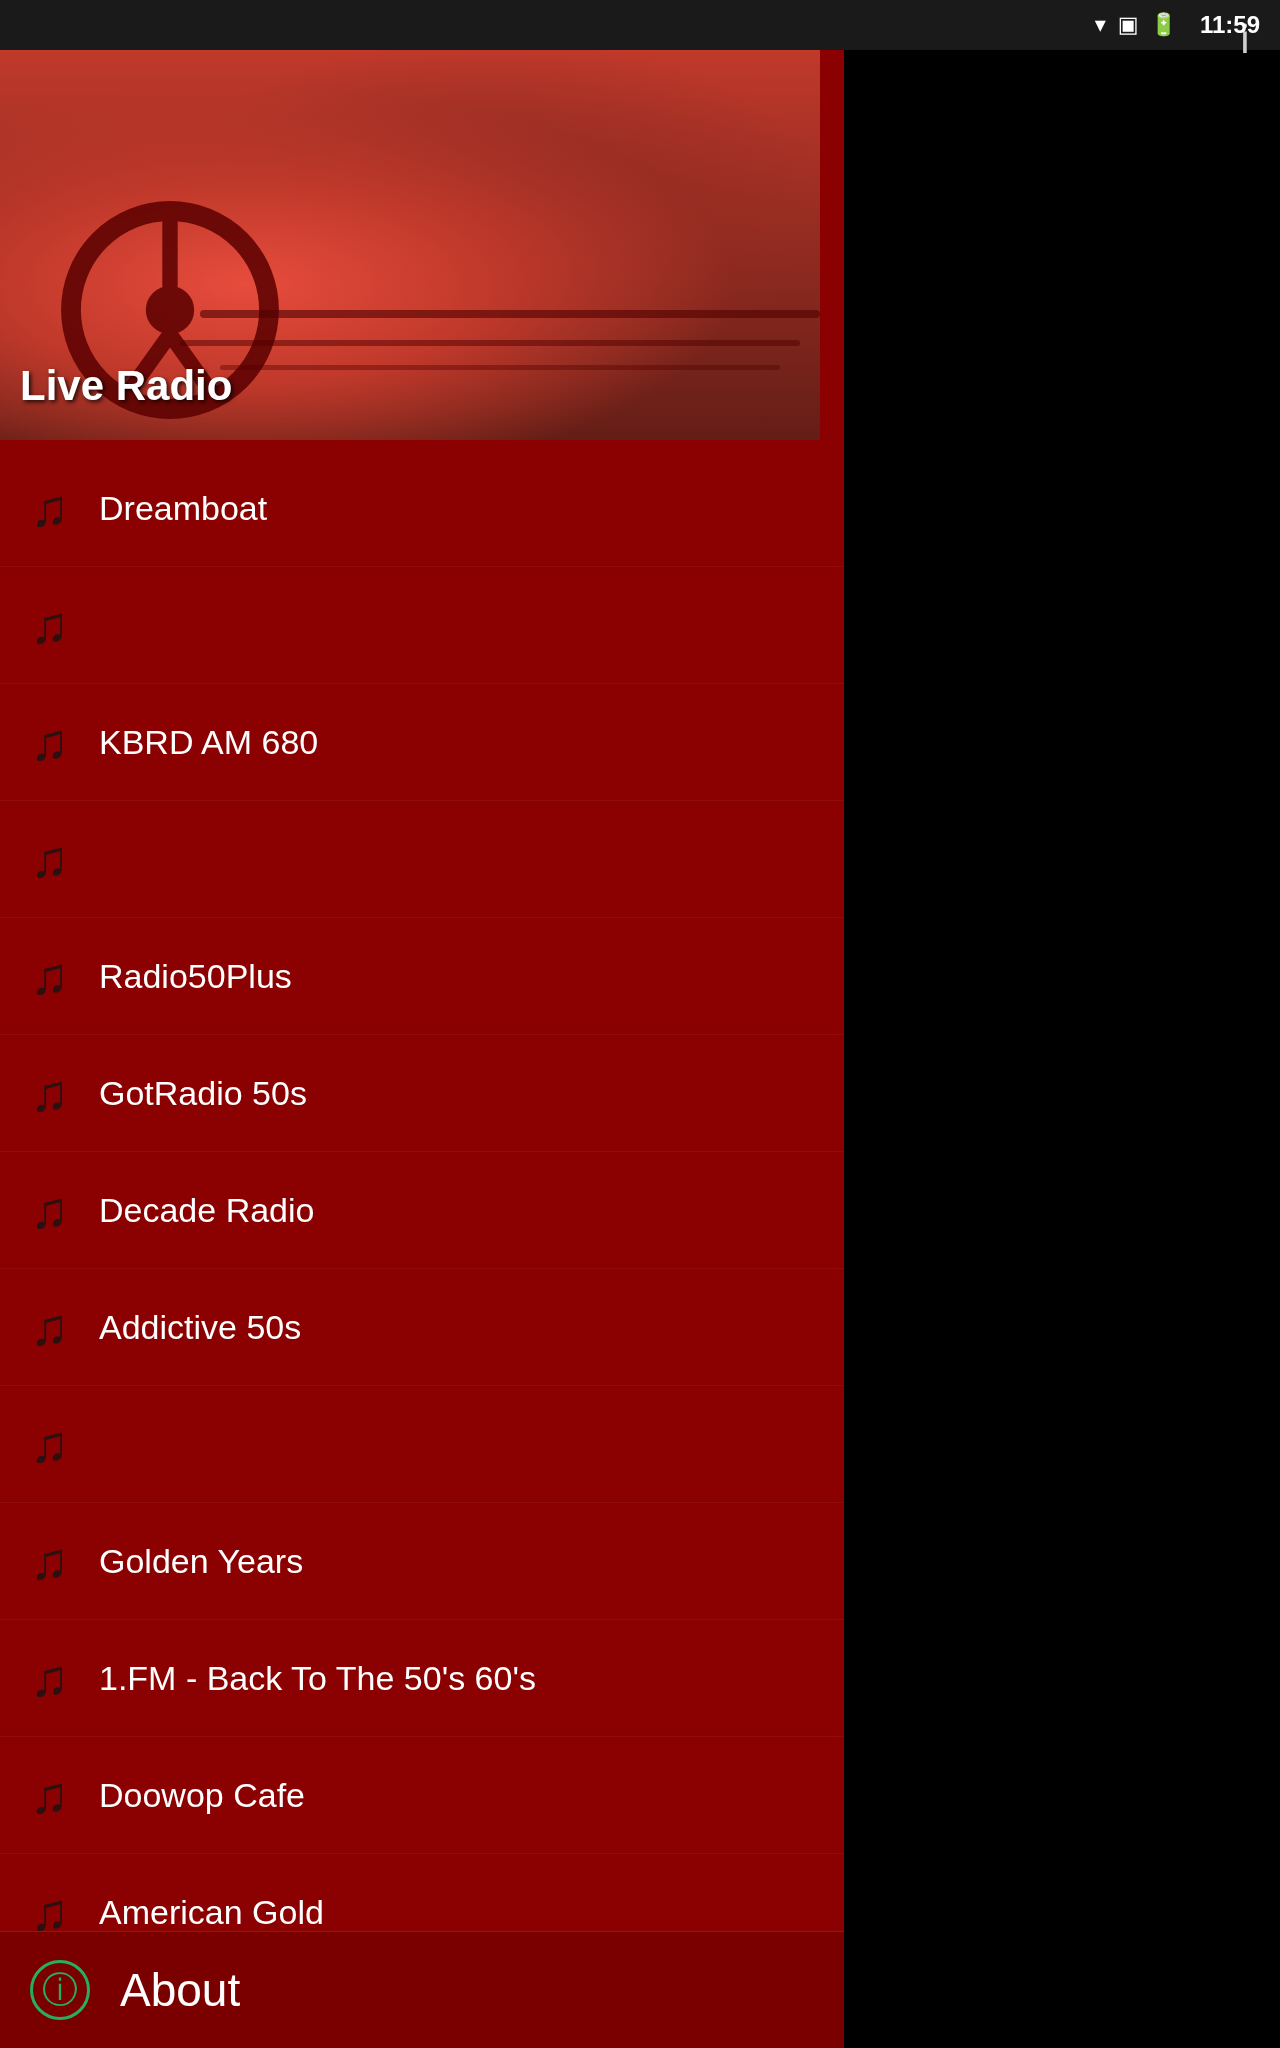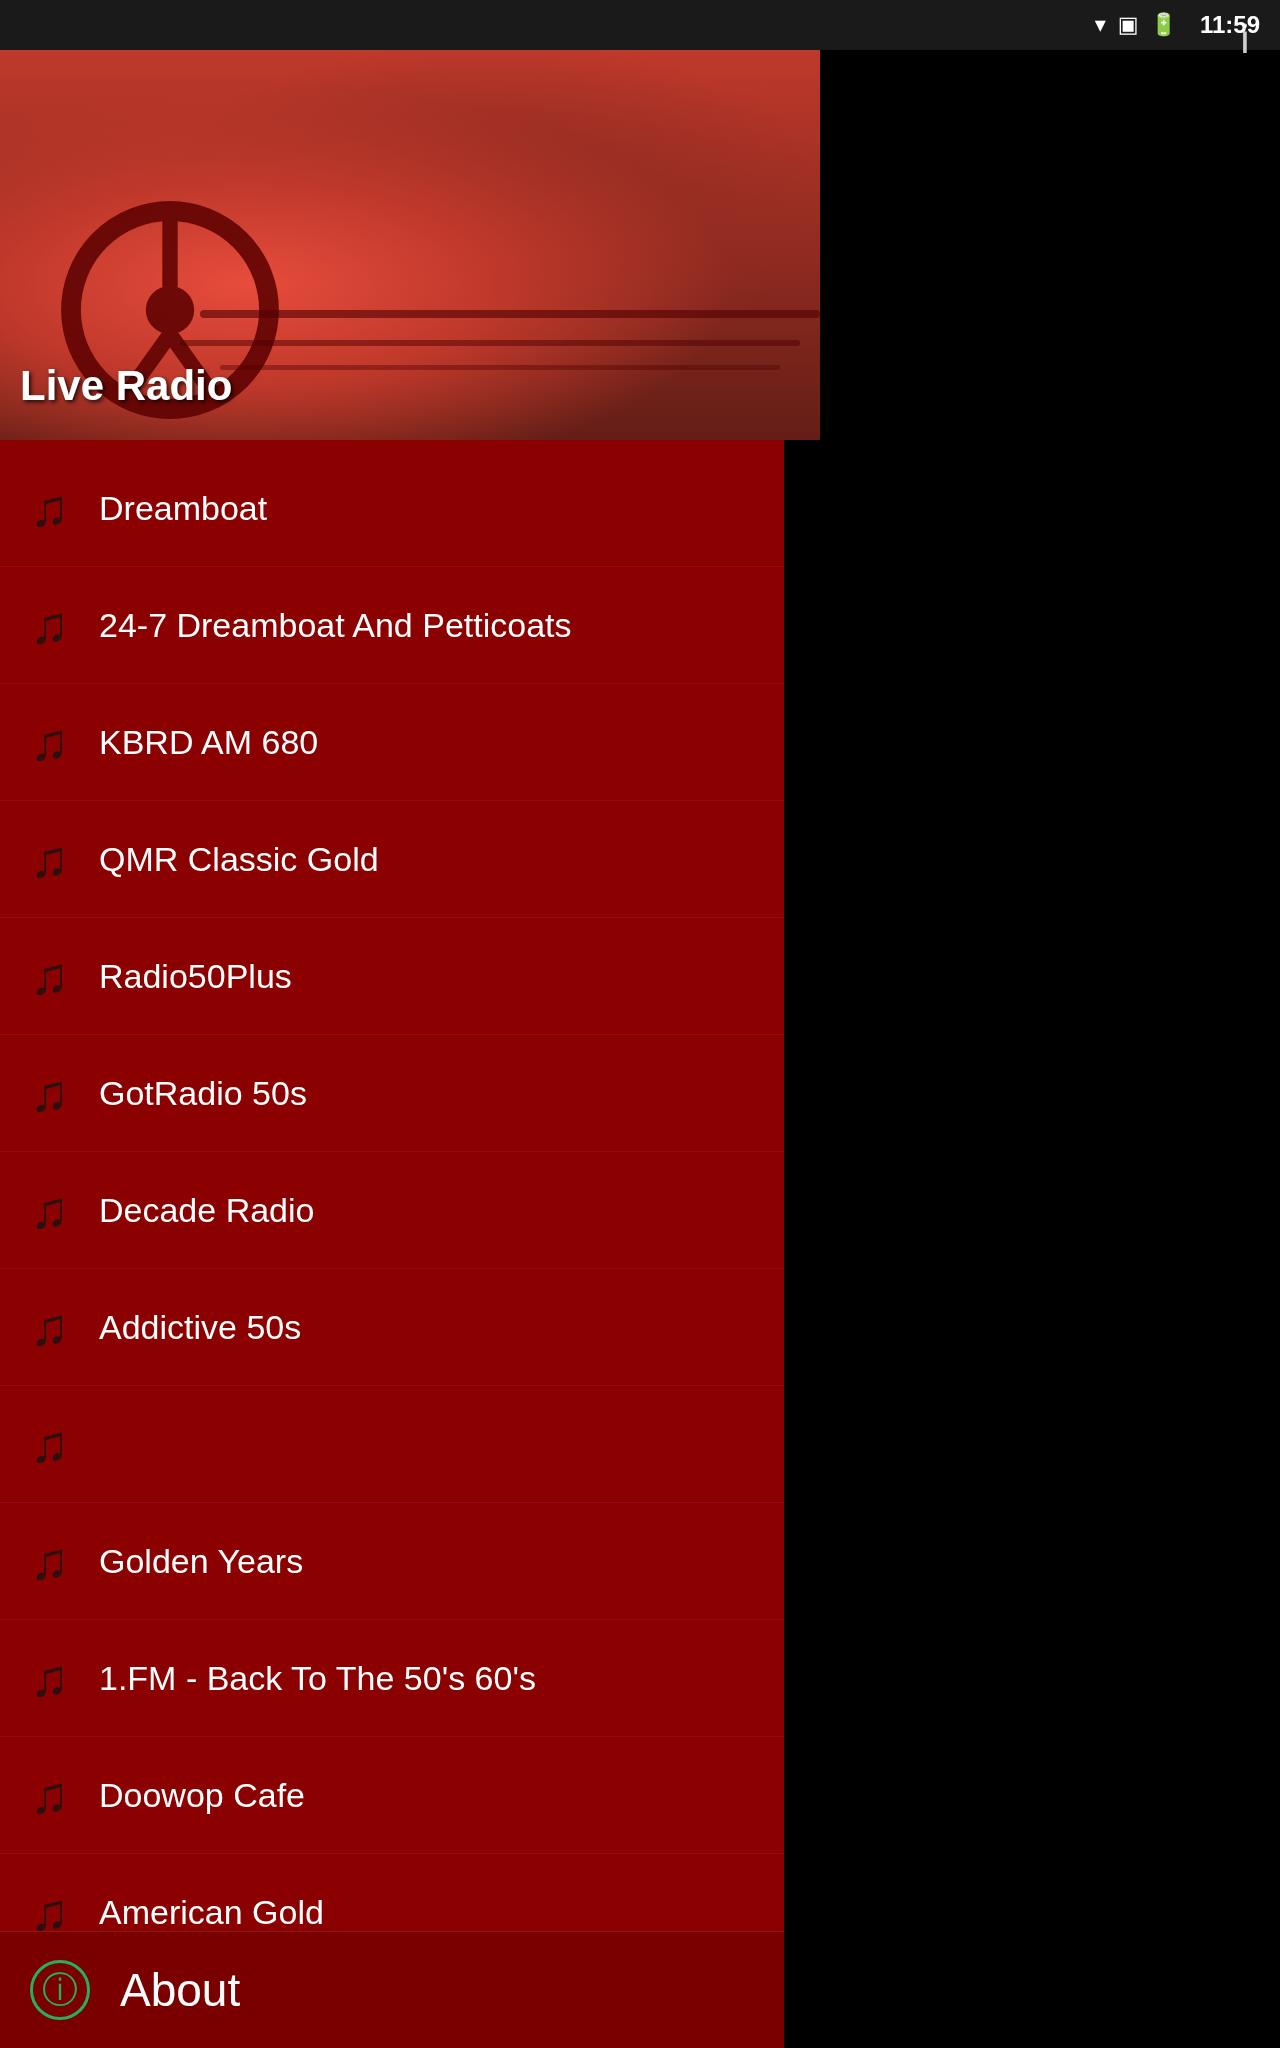--- a/index.html
+++ b/index.html
@@ -45,21 +45,21 @@
     .main-layout {
       position: absolute;
       top: 50px;
       left: 0; right: 0;
       bottom: 0;
       display: flex;
     }
 
     
     .sidebar {
-      width: 784px;
+      width: 844px;
       background: #8b0000;
       display: flex;
       flex-direction: column;
       position: relative;
       z-index: 10;
     }
 
     
     .header-image {
       width: 820px;
@@ -286,29 +286,27 @@
     </div>
 
     <div class="menu-list">
 
     <div class="menu-item">
           <span class="music-icon">♫</span>
           <span class="menu-label">Dreamboat</span>
         </div>
         <div class="menu-item">
           <span class="music-icon">♫</span>
-          <span class="menu-label">24-7 Dreamboat And Petticoats</span>
         </div>
         <div class="menu-item">
           <span class="music-icon">♫</span>
           <span class="menu-label">KBRD AM 680</span>
         </div>
         <div class="menu-item">
           <span class="music-icon">♫</span>
-          <span class="menu-label">QMR Classic Gold</span>
         </div>
         <div class="menu-item">
           <span class="music-icon">♫</span>
           <span class="menu-label">Radio50Plus</span>
         </div>
         <div class="menu-item">
           <span class="music-icon">♫</span>
           <span class="menu-label">GotRadio 50s</span>
         </div>
         <div class="menu-item">

